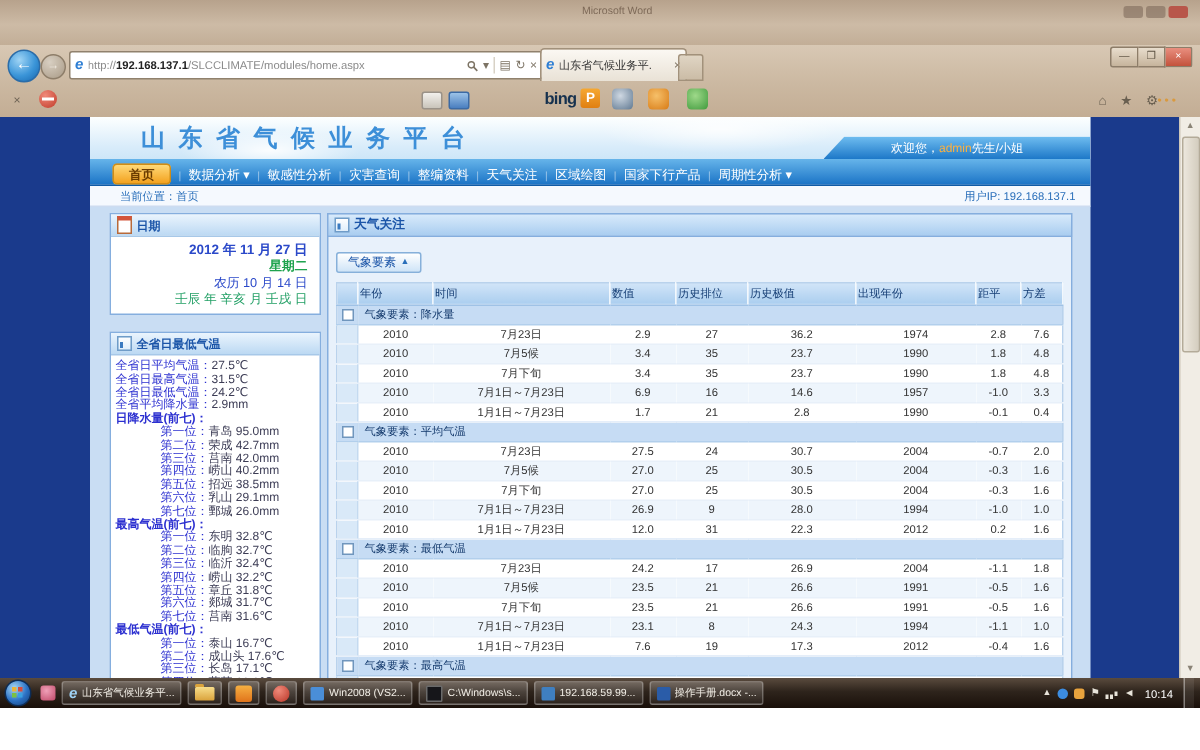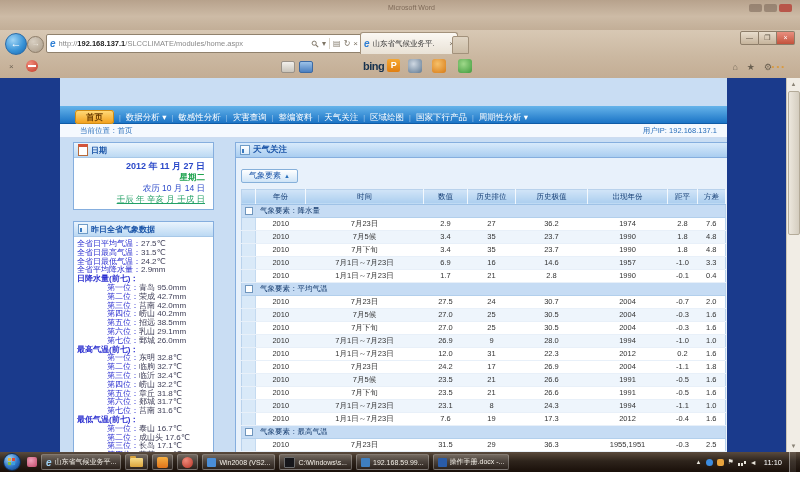--- a/index.html
+++ b/index.html
@@ -91,59 +91,59 @@
   .nav-item{font-size:8.5px;color:#fff;margin:0 5px;white-space:nowrap;}
   .nav-item.active{background:linear-gradient(180deg,#ffd978,#f3a21f);color:#6b3c00;font-weight:bold;
                    border:1px solid #cf8c16;border-radius:3px;padding:1px 10px;}
   .nav-sep{color:rgba(255,255,255,.5);font-size:7px;}
   .crumb{position:absolute;left:0;top:46px;width:100%;height:14px;background:#f5f9fe;
          border-bottom:1px solid #cddcf0;font-size:7.5px;color:#2a6fba;line-height:14px;box-sizing:border-box;
          display:flex;}
   .crumb-l{margin-left:20px;}
   .crumb-r{margin-left:auto;margin-right:10px;display:flex;gap:18px;white-space:nowrap;}
   .p-body{position:absolute;left:0;top:60px;width:100%;height:358px;display:flex;
-          padding:4px 13px;box-sizing:border-box;align-items:flex-start;gap:17px;}
+          padding:4px 13px;box-sizing:border-box;align-items:flex-start;}
 
   
   .sidebar{width:141px;flex:none;}
   .panel{border:1px solid #85aede;background:#fff;margin-bottom:11px;}
   .panel-h{height:14px;background:linear-gradient(180deg,#eaf4fd,#bcd9f3);border-bottom:1px solid #a7c8e8;
            display:flex;align-items:center;gap:3px;padding:0 4px;}
   .panel-h .t{font-size:8px;font-weight:bold;color:#1b55a8;}
   .ico-cal{width:8px;height:8px;background:#fff;border:1px solid #b86a3a;border-top:3px solid #d4543a;flex:none;}
   .ico-chart{width:8px;height:8px;background:linear-gradient(180deg,#fefefe,#dfeefb);border:1px solid #6f9cc8;
              position:relative;flex:none;}
   .ico-chart::after{content:"";position:absolute;left:1px;bottom:1px;width:2px;height:4px;background:#3a7ac0;
                     box-shadow:3px 1px 0 -1px #6aa4d8;}
   .date-body{padding:3px 8px 4px 4px;text-align:right;line-height:11px;}
   .d1{font-size:9px;font-weight:bold;color:#2b49c9;}
   .d2{font-size:8.5px;font-weight:bold;color:#1fa34e;}
   .d3{font-size:8.5px;color:#2b49c9;}
-  .d4{font-size:8.5px;color:#23a066;text-decoration:underline;}
+  .d4{font-size:8.5px;color:#23a066;}
   .weather-body{padding:3px 3px 20px 3px;}
   .wline{display:flex;font-size:8px;line-height:8.8px;white-space:nowrap;}
   .wline .lb{color:#2b2fd0;}
   .wline .vl{color:#3c3c55;}
   .wline.head .lb{font-weight:bold;}
   .wline.ind{padding-left:26px;}
   .wline.ind .lb{width:36px;text-align:right;flex:none;}
 
   
   .main{flex:1;margin-left:4px;}
   .main-h{height:14px;background:linear-gradient(180deg,#d8eafb,#a9cdf0);border:1px solid #85aede;
           display:flex;align-items:center;gap:3px;padding:0 4px;}
   .main-h .t{font-size:8.5px;font-weight:bold;color:#1b55a8;}
   .main-body{border:1px solid #85aede;border-top:none;background:#e8f1fb;padding:6px 5px 4px 5px;}
   .elem-btn{display:inline-flex;align-items:center;gap:3px;height:14px;padding:0 7px;margin-bottom:6px;
             background:linear-gradient(180deg,#ffffff,#cfe4f7);border:1px solid #86b0da;border-radius:2px;
             font-size:8px;color:#1b55a8;box-sizing:border-box;}
   .elem-btn .arr{font-size:6px;color:#2a6fba;}
   table.grid{width:100%;border-collapse:collapse;background:#fff;table-layout:fixed;border:1px solid #b9d2ec;}
   table.grid thead td{height:12px;background:linear-gradient(180deg,#d2e5f8,#abceef);
-            font-size:7.5px;color:#143d74;text-align:center;
+            font-size:7.5px;color:#143d74;
             border-right:1px solid rgba(255,255,255,.8);border-bottom:1px solid #9fc2e6;}
   tr.grp td{height:10px;background:#c6dcf4;font-size:7.5px;color:#12386b;border-bottom:1px solid #b2cfec;}
   tr.grp .gname{text-align:left;padding-left:4px;}
   td.cb{background:#d9e9f8;border-right:1px solid #c4daf0;text-align:center;}
   .cbx{display:inline-block;width:6px;height:6px;background:#fff;border:1px solid #7096bd;vertical-align:middle;}
   tr.dr td{height:10px;font-size:7.5px;color:#333;text-align:center;border-bottom:1px solid #e8f0f9;white-space:nowrap;overflow:hidden;}
   tr.dr.alt td{background:#eef5fc;}
   tr.dr.alt td.cb,tr.dr td.cb{background:#d9e9f8;}
 
   
@@ -242,20 +242,24 @@
         <span class="tbi ti1"></span>
         <span class="tbi ti2"></span>
         <span class="tbi ti3"></span>
         <span class="dots">•••</span>
       </div>
     </div>
 
     <div class="viewport">
       <div class="page">
 
+        <div class="p-header">
+          <span class="p-title">山东省气候业务平台</span>
+          <span class="ribbon"><span>欢迎您，</span><span class="usr">admin</span><span>先生/小姐</span></span>
+        </div>
 
         <div class="nav">
           <span class="nav-items"><span class="nav-item active">首页</span><span class="nav-sep">|</span><span class="nav-item">数据分析 ▾</span><span class="nav-sep">|</span><span class="nav-item">敏感性分析</span><span class="nav-sep">|</span><span class="nav-item">灾害查询</span><span class="nav-sep">|</span><span class="nav-item">整编资料</span><span class="nav-sep">|</span><span class="nav-item">天气关注</span><span class="nav-sep">|</span><span class="nav-item">区域绘图</span><span class="nav-sep">|</span><span class="nav-item">国家下行产品</span><span class="nav-sep">|</span><span class="nav-item">周期性分析 ▾</span></span>
         </div>
 
         <div class="crumb">
           <span class="crumb-l">当前位置：首页</span>
           <span class="crumb-r">
             <span>用户IP: 192.168.137.1</span>
           </span>
@@ -271,21 +275,21 @@
               <div class="date-body">
                 <div class="d1">2012 年 11 月 27 日</div>
                 <div class="d2">星期二</div>
                 <div class="d3">农历 10 月 14 日</div>
                 <div class="d4">壬辰 年 辛亥 月 壬戌 日</div>
               </div>
             </div>
             <div class="panel">
               <div class="panel-h">
                 <span class="ico-chart"></span>
-                <span class="t">昨日全省气象数据</span>
+                <span class="t">全省日最低气温</span>
               </div>
               <div class="weather-body">
                   <div class="wline">
                     <span class="lb">全省日平均气温：</span>
                     <span class="vl">27.5℃</span>
                   </div>
                   <div class="wline">
                     <span class="lb">全省日最高气温：</span>
                     <span class="vl">31.5℃</span>
                   </div>
@@ -531,20 +535,24 @@
                     <tr class="dr">
                       <td class="cb"></td>
                       <td>2010</td>
                       <td>1月1日～7月23日</td>
                       <td>12.0</td>
                       <td>31</td>
                       <td>22.3</td>
                       <td>2012</td>
                       <td>0.2</td>
                       <td>1.6</td>
+                    </tr>
+                    <tr class="grp">
+                      <td class="cb"><span class="cbx"></span></td>
+                      <td class="gname" colspan="8">气象要素：最低气温</td>
                     </tr>
                     <tr class="dr">
                       <td class="cb"></td>
                       <td>2010</td>
                       <td>7月23日</td>
                       <td>24.2</td>
                       <td>17</td>
                       <td>26.9</td>
                       <td>2004</td>
                       <td>-1.1</td>
@@ -658,19 +666,19 @@
           <span class="lbl">操作手册.docx -...</span>
         </span>
       </span>
     <span class="tray">
       <span class="carr">▲</span>
       <span class="dotb"></span>
       <span class="doty"></span>
       <span>⚑</span>
       <span class="net"></span>
       <span>◄</span>
-      <span class="clock">11:10</span>
+      <span class="clock">10:14</span>
       <span class="showdesk"></span>
     </span>
   </div>
 
   <div class="bottom-strip"></div>
 </div>
 
 </body></html>

